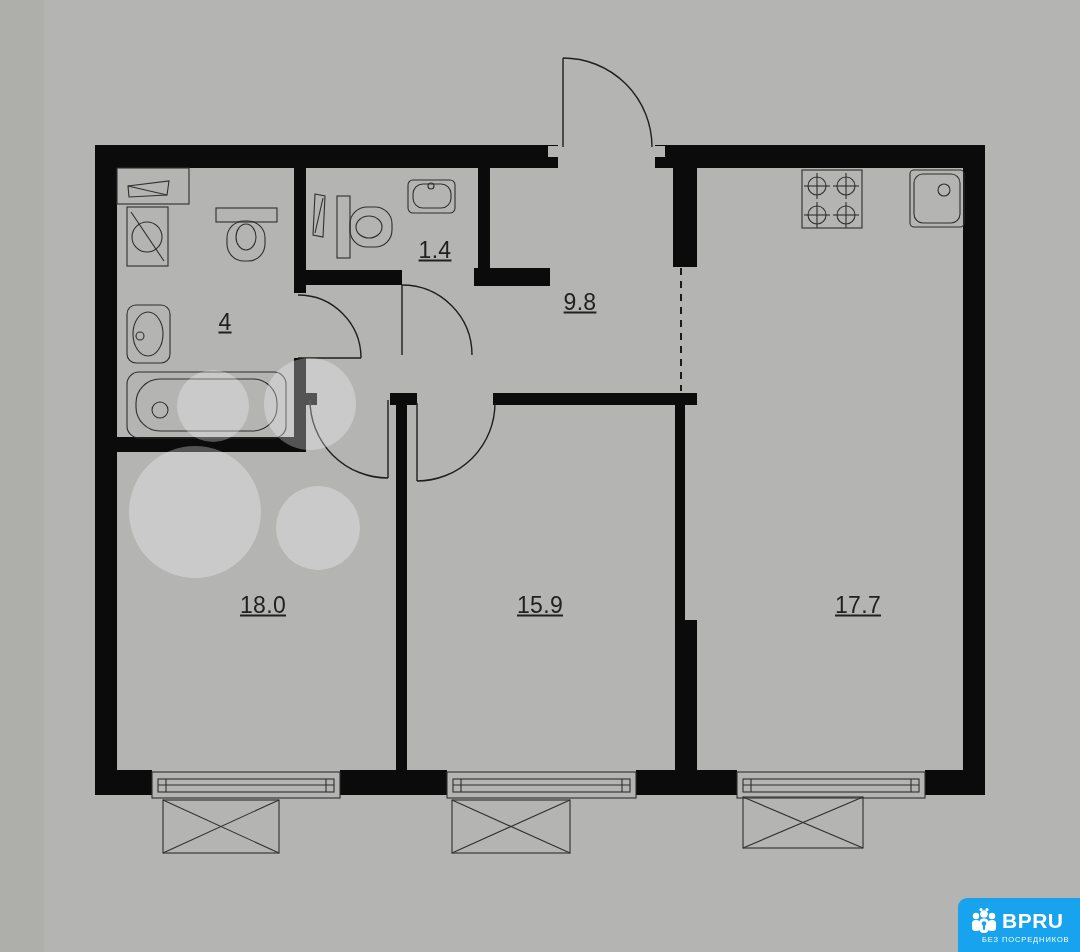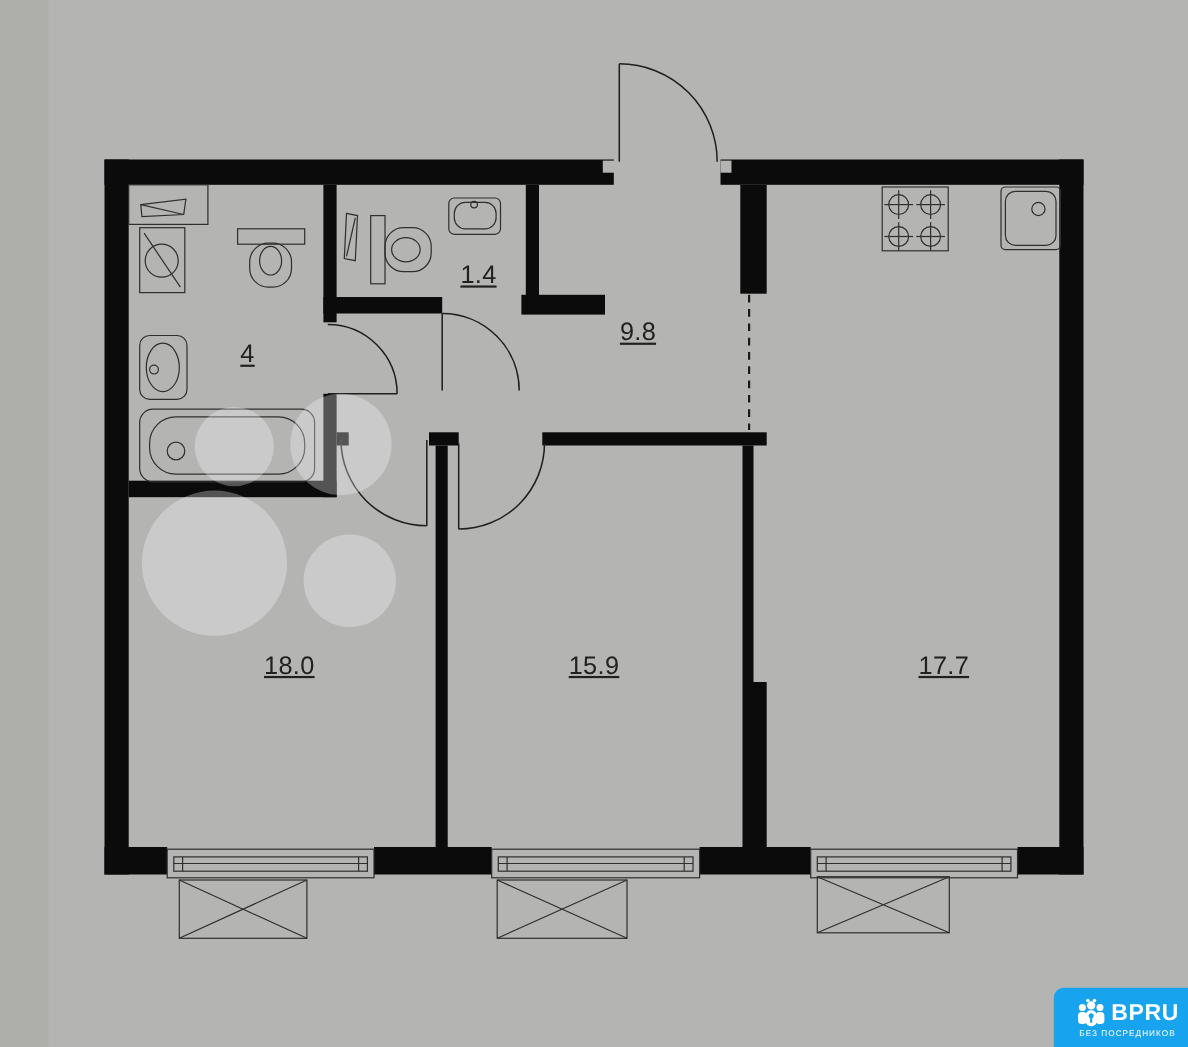--- a/index.html
+++ b/index.html
@@ -24,21 +24,21 @@
   .badge{
     position:absolute;right:0;bottom:0;width:122px;height:54px;
     border-radius:9px 0 0 0;display:flex;flex-direction:column;
     justify-content:center;padding:4px 0 4px 12px;box-sizing:border-box;
   }
   .badge-row{display:flex;align-items:center;gap:4px;}
   .badge-brand{
     color:#fff;font-weight:bold;font-size:21px;letter-spacing:0.5px;line-height:1;
   }
   .badge-tagline{
-    color:#fff;font-size:7.5px;letter-spacing:0.9px;margin-top:2px;line-height:1;
+    color:#fff;font-size:7.5px;letter-spacing:0.9px;margin-top:2px;line-height:1;margin-left:12px;
   }
 </style>
 </head>
 <body>
 
 <div class="stage">
 
   <div class="edge-strip"></div>
 
   <svg class="plan-svg" width="1080" height="952" viewBox="0 0 1080 952">
@@ -207,21 +207,21 @@
     </svg>
   </div>
 
   <div class="room-label" style="left:225px;top:322px;">4</div>
   <div class="room-label" style="left:435px;top:250px;">1.4</div>
   <div class="room-label" style="left:580px;top:302px;">9.8</div>
   <div class="room-label" style="left:263px;top:605px;">18.0</div>
   <div class="room-label" style="left:540px;top:605px;">15.9</div>
   <div class="room-label" style="left:833px;top:605px;margin-left:25px;">17.7</div>
 
-  <div class="badge" style="background:#17a3ee;align-items:center;">
+  <div class="badge" style="background:#17a3ee;">
     <div class="badge-row">
       <svg width="28" height="27" viewBox="0 0 27 27">
         <g fill="#ffffff">
           <circle cx="10.5" cy="2.6" r="1.6"></circle>
           <circle cx="16.5" cy="2.6" r="1.6"></circle>
           <circle cx="5.5" cy="9" r="3.2"></circle>
           <rect x="1.5" y="13" width="8" height="11" rx="3.5"></rect>
           <circle cx="21.5" cy="9" r="3.2"></circle>
           <rect x="17.5" y="13" width="8" height="11" rx="3.5"></rect>
           <circle cx="13.5" cy="7" r="3.8"></circle>

